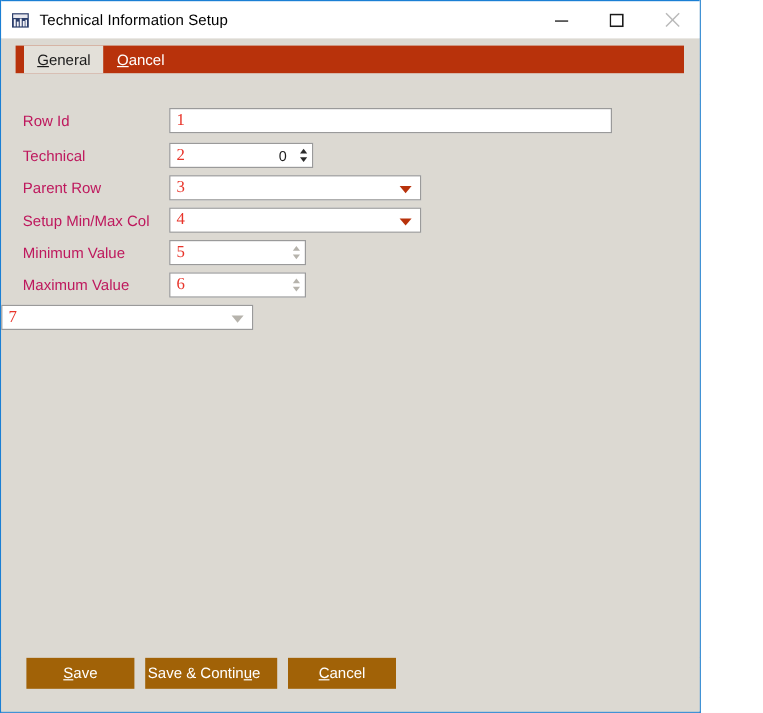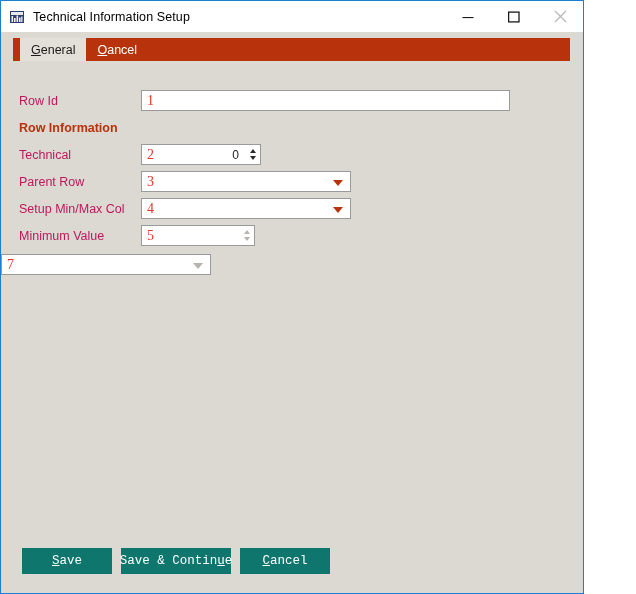--- a/index.html
+++ b/index.html
@@ -202,33 +202,33 @@
   
   .footer {
     flex: 0 0 auto;
     padding: 0 0 19px 21px;
     display: flex;
     gap: 9px;
     background: #dcd9d2;
   }
   .btn {
     height: 26px;
-    background: #0f766e;
+    background: #a16207;
     color: #ffffff;
     border: none;
     font-size: 12.5px;
-    font-family: Liberation Mono, monospace;
+    font-family: Liberation Sans, sans-serif;
     padding: 0 14px;
     display: flex;
     align-items: center;
     justify-content: center;
     white-space: nowrap;
   }
   .btn.save { width: 90px; }
-  .btn.savecont { width: 110px; }
+  .btn.savecont { width: 110px; justify-content: flex-end; }
   .btn.cancel { width: 90px; }
   .btn u { text-underline-offset: 1px; }
 </style>
 </head>
 <body>
 
 <div class="window">
 
   <div class="titlebar">
     <span class="title-icon">
@@ -285,21 +285,20 @@
 
     <div class="form-row">
       <div class="lbl">Row Id</div>
       <div class="field wide">
         <span class="annot">1</span>
       </div>
     </div>
 
     <div class="row-gap"></div>
 
-    <div class="section-head">Row Information</div>
 
     <div class="row-gap"></div>
 
     <div class="form-row">
       <div class="lbl">Technical</div>
       <div class="field num">
         <span class="annot">2</span>
         <span class="spin-value">0</span>
         <span class="spin-arrows">
           <span class="caret-up"></span>
@@ -337,20 +336,31 @@
         <span class="spin-value"></span>
         <span class="spin-arrows disabled">
           <span class="caret-up"></span>
           <span class="caret-dn"></span>
         </span>
       </div>
     </div>
 
     <div class="row-gap"></div>
 
+    <div class="form-row">
+      <div class="lbl">Maximum Value</div>
+      <div class="field small">
+        <span class="annot">6</span>
+        <span class="spin-value"></span>
+        <span class="spin-arrows disabled">
+          <span class="caret-up"></span>
+          <span class="caret-dn"></span>
+        </span>
+      </div>
+    </div>
 
     <div class="row-gap"></div>
 
     <div class="form-row">
       <div class="field combo">
         <span class="annot">7</span>
         <span class="combo-arrow disabled"></span>
       </div>
     </div>
 

